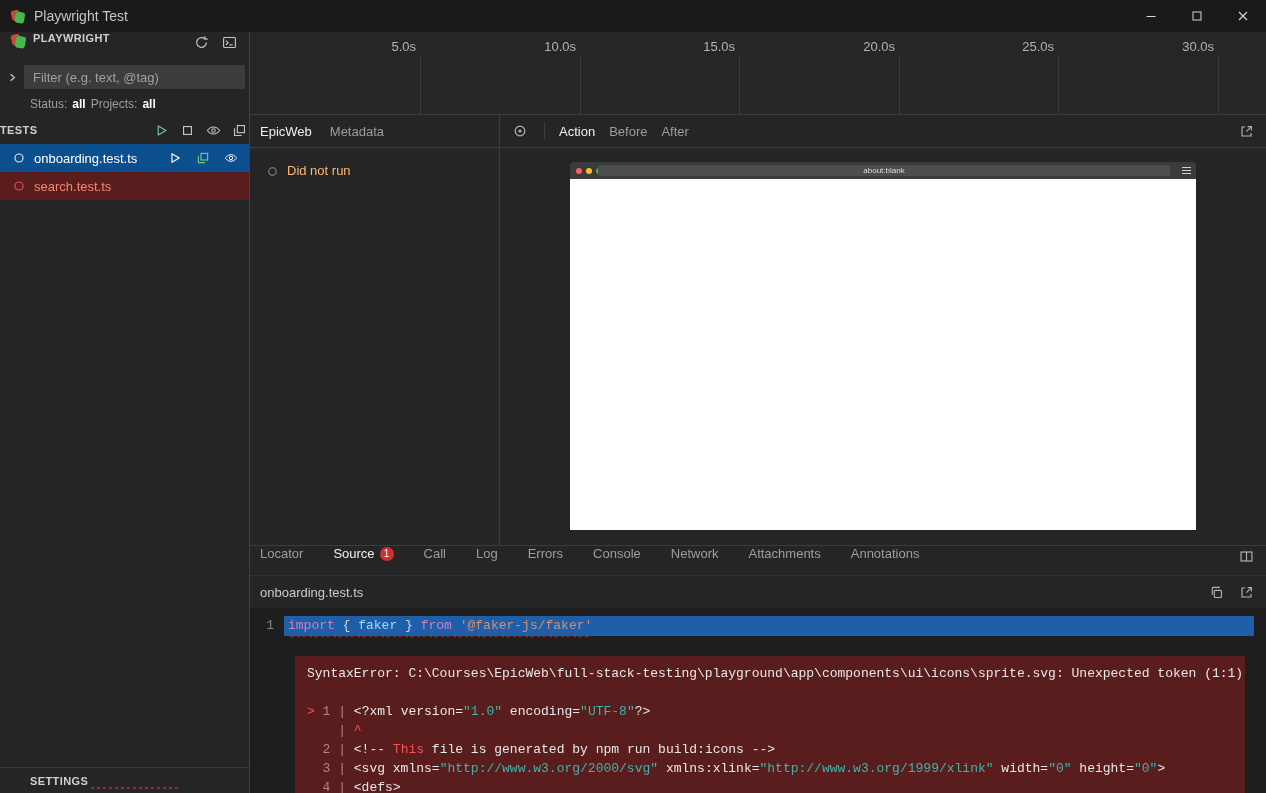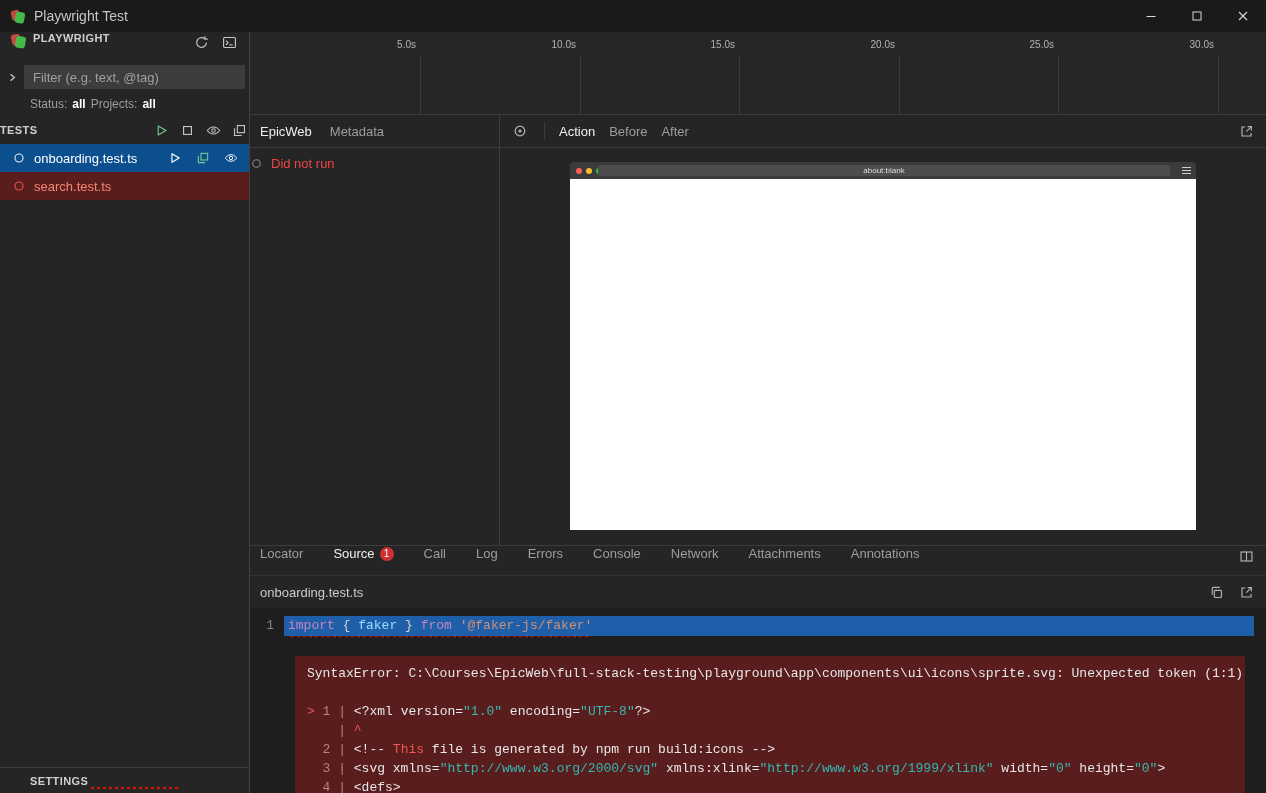--- a/index.html
+++ b/index.html
@@ -37,28 +37,28 @@
   .test-item.failed{background:#5a1d1d;color:#f48771}
   .row-actions{margin-left:auto;display:flex;gap:8px;align-items:center}
   .settings-row{margin-top:auto;height:26px;border-top:1px solid #3c3c3c;display:flex;align-items:center;padding-left:30px}
   .settings-row .label{font-size:11px;font-weight:bold;letter-spacing:.4px;color:#cfcfcf}
   .squig{background-image:linear-gradient(45deg,transparent 65%,#e51400 70%,#e51400 85%,transparent 90%),linear-gradient(-45deg,transparent 65%,#e51400 70%,#e51400 85%,transparent 90%);background-size:6px 6px;background-position:0 100%,3px 100%;background-repeat:repeat-x;height:4px}
   .scribble{position:absolute;bottom:1px;left:88px;width:92px;height:5px}
   
   .right{flex:1;display:flex;flex-direction:column;min-width:0}
   .timeline{height:83px;flex:none;position:relative;border-bottom:1px solid #3c3c3c;background:#262626}
   .tick{position:absolute;top:0;bottom:0;width:0}
-  .tick .lbl{position:absolute;right:4px;top:7px;font-size:10px;color:#b4b4b4;white-space:nowrap}
+  .tick .lbl{position:absolute;right:4px;top:7px;font-size:13px;color:#b4b4b4;white-space:nowrap}
   .tick .tline{position:absolute;left:0;top:24px;bottom:0;width:1px;background:#3a3a3a}
   .middle{height:430px;flex:none;display:flex;min-width:0}
   .actions-panel{width:250px;flex:none;border-right:1px solid #3c3c3c;display:flex;flex-direction:column}
   .panel-tabs{height:33px;flex:none;display:flex;align-items:center;gap:18px;padding:0 10px;border-bottom:1px solid #3c3c3c}
   .tab{color:#9d9d9d;cursor:pointer;white-space:nowrap}
   .tab.selected{color:#f0f0f0}
-  .empty-row{height:30px;display:flex;align-items:center;gap:8px;padding:0 0;color:#ef4444}
+  .empty-row{height:30px;display:flex;align-items:flex-end;gap:8px;padding:0 16px;color:#fdba74}
   .snapshot-panel{flex:1;display:flex;flex-direction:column;min-width:0}
   .snap-toolbar{height:33px;flex:none;display:flex;align-items:center;gap:14px;padding:0 10px;border-bottom:1px solid #3c3c3c}
   .vsep{width:1px;height:18px;background:#3c3c3c}
   .snap-body{flex:1;position:relative}
   .browser-window{width:626px;height:368px;margin:14px auto 0;display:flex;flex-direction:column;border-radius:4px 4px 0 0}
   .browser-chrome{height:17px;flex:none;background:#3b3b3b;border-radius:4px 4px 0 0;display:flex;align-items:center;padding:0 6px;position:relative}
   .dot{width:6px;height:6px;border-radius:50%;margin-right:4px}
   .urlbar{position:absolute;left:28px;right:26px;top:3px;bottom:3px;background:#4d4d4d;border-radius:2px;display:flex;align-items:center;justify-content:center;font-size:8px;color:#dddddd}
   .burger{position:absolute;right:5px;top:5px;width:9px;height:7px;display:flex;flex-direction:column;justify-content:space-between}
   .burger i{display:block;height:1px;background:#cfcfcf}

